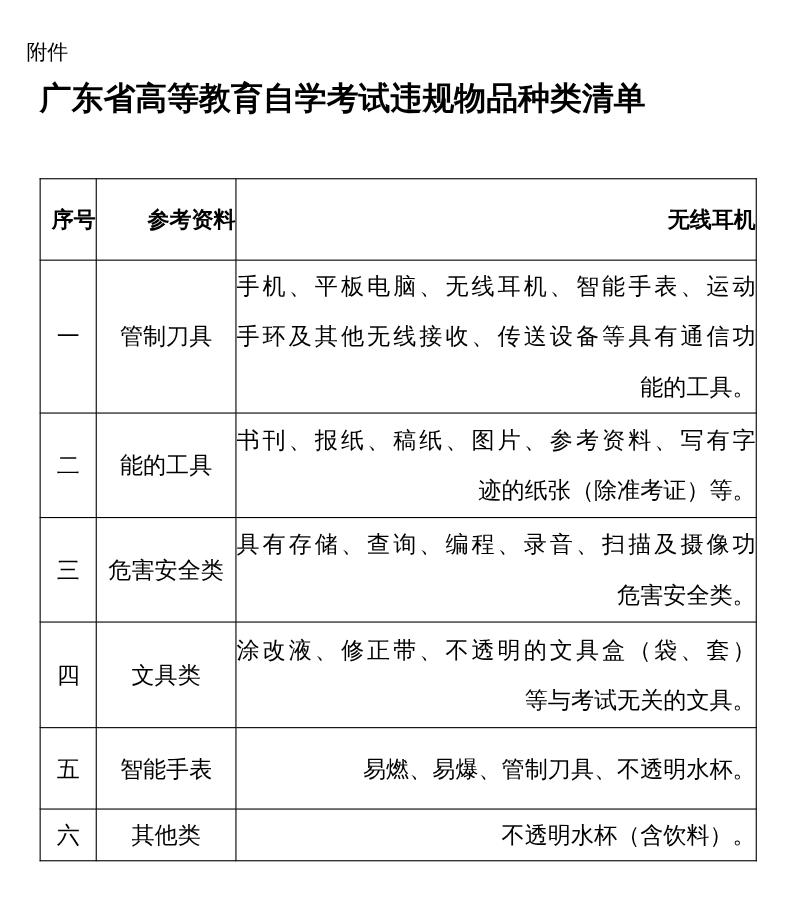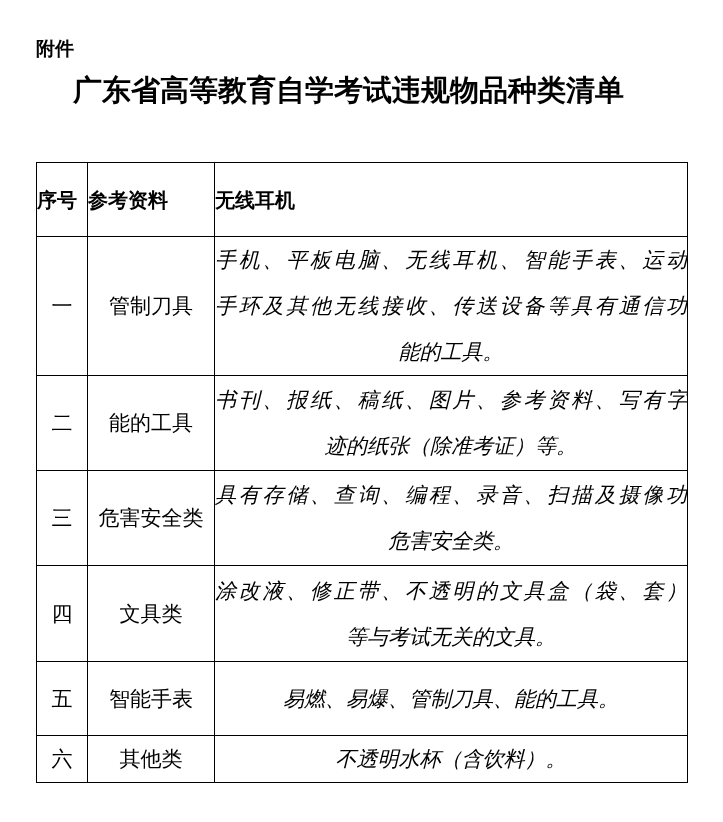--- a/index.html
+++ b/index.html
@@ -9,33 +9,33 @@
   }
   body {
     width: 723px;
     height: 822px;
     position: relative;
     font-family: "Liberation Serif", "DejaVu Serif", serif;
     color: #000000;
   }
   .attachment {
     position: absolute;
-    left: 36px;
+    left: 24px;
     top: 38px;
     font-size: 19px;
     line-height: 22px;
-    font-weight: 700;
+    font-weight: 400;
   }
   .doc-title {
     position: absolute;
     left: 36px;
     top: 70px;
     width: 625px;
     margin: 0;
-    text-align: center;
+    text-align: left;
     font-size: 29px;
     line-height: 40px;
     font-weight: 700;
     letter-spacing: 0px;
     white-space: nowrap;
   }
   table.items {
     position: absolute;
     left: 36px;
     top: 162px;
@@ -48,46 +48,45 @@
     vertical-align: middle;
     padding: 0;
     font-size: 21px;
     line-height: 46px;
     font-weight: 400;
     overflow: hidden;
   }
   table.items th {
     font-weight: 700;
     font-size: 20px;
-    text-align: left;
+    text-align: right;
     margin-left: 36px;
   }
   col.c-index    { width: 51px;  }
   col.c-category { width: 127px; }
   col.c-name     { width: 473px; }
 
   tr.row-header { height: 74px; }
   tr.row-1 { height: 138px; }
   tr.row-2 { height: 95px; }
   tr.row-3 { height: 95px; }
   tr.row-4 { height: 96px; }
   tr.row-5 { height: 74px; }
   tr.row-6 { height: 47px; }
 
   td.cell-index, td.cell-category {
     text-align: center;
   }
   td.cell-name {
     padding: 0 4px;
     text-align: left;
-    font-style: italic;
   }
   td.cell-name .ln {
     display: block;
-    text-align: center;
+    text-align: right;
   }
   
   td.cell-name .ln.fill {
     text-align: justify;
     text-align-last: justify;
   }
 </style>
 </head>
 <body>
 
@@ -142,21 +141,21 @@
       <td class="cell-name">
         <span class="ln fill">涂改液、修正带、不透明的文具盒（袋、套）</span>
         <span class="ln">等与考试无关的文具。</span>
       </td>
     </tr>
 
     <tr class="row-5">
       <td class="cell-index">五</td>
       <td class="cell-category">智能手表</td>
       <td class="cell-name">
-        <span class="ln">易燃、易爆、管制刀具、能的工具。</span>
+        <span class="ln">易燃、易爆、管制刀具、不透明水杯。</span>
       </td>
     </tr>
 
     <tr class="row-6">
       <td class="cell-index">六</td>
       <td class="cell-category">其他类</td>
       <td class="cell-name">
         <span class="ln">不透明水杯（含饮料）。</span>
       </td>
     </tr>

